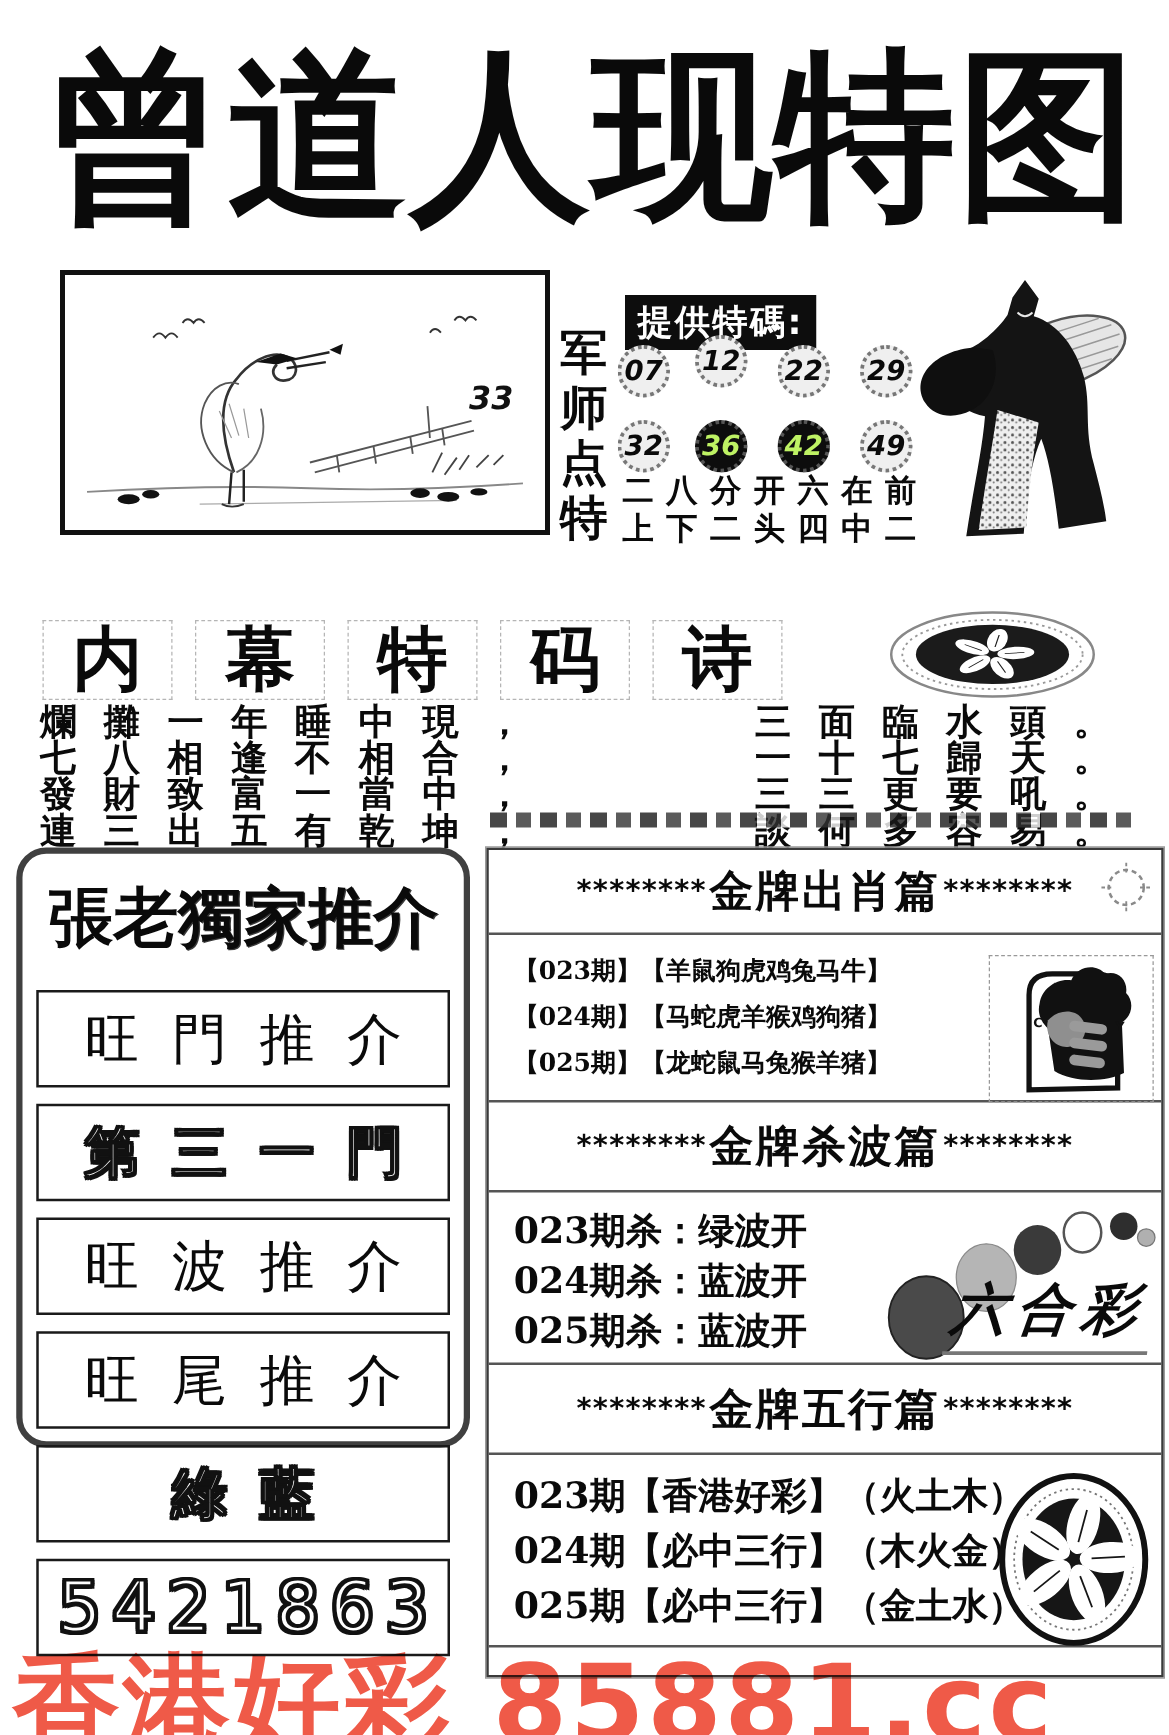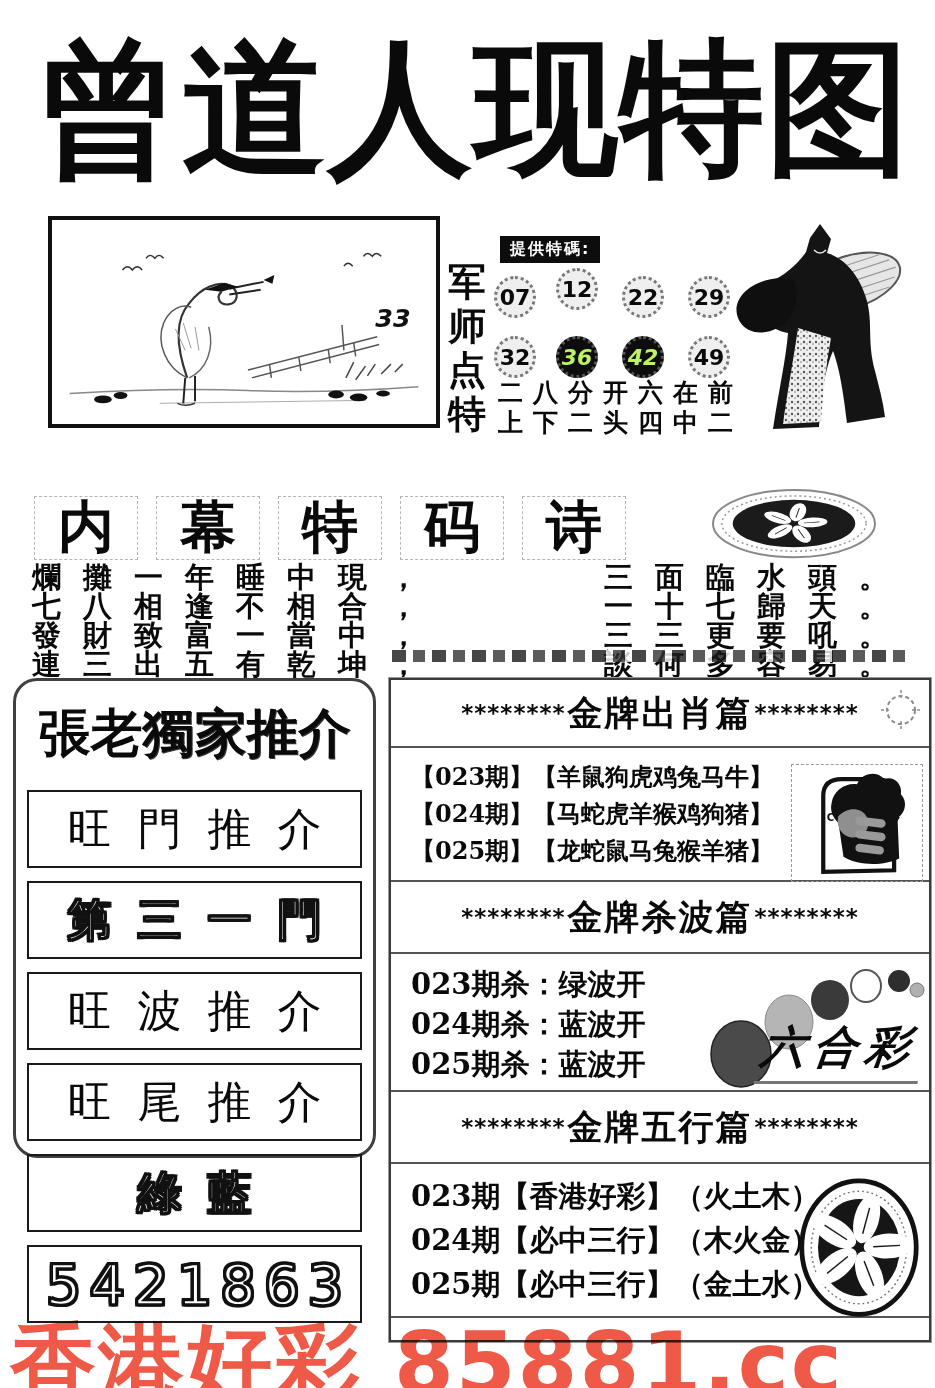--- a/index.html
+++ b/index.html
@@ -14,64 +14,64 @@
   
   .heron-box{position:absolute;left:48px;top:216px;width:392px;height:212px;border:4px solid #111;
              background:#fff;box-sizing:border-box;}
   .heron-box svg{width:100%;height:100%;}
 
   
   .strategist{position:absolute;left:442px;top:260px;width:50px;text-align:center;
               font-family:"DejaVu Serif",serif;font-weight:bold;font-size:38px;line-height:44px;}
   .strategist span{display:block;}
   .provide-label{position:absolute;left:500px;top:236px;background:#0d0d0d;color:#fff;
-                 font-size:16px;font-weight:bold;padding:3px 10px;letter-spacing:2px;}
+                 font-size:28px;font-weight:bold;padding:3px 10px;letter-spacing:2px;}
   .ball{position:absolute;width:42px;height:42px;border-radius:50%;display:flex;align-items:center;
         justify-content:center;font-size:22px;font-weight:bold;box-sizing:border-box;}
-  .ball.light{background:#efefef;border:3px dotted #777;color:#0a0a0a;}
+  .ball.light{background:#efefef;border:3px dotted #777;color:#0a0a0a;font-style:italic;}
   .ball.dark{background:#0d0d0d;border:3px dotted #555;color:#bef264;font-style:italic;}
   .phrase{position:absolute;left:498px;font-size:25px;font-weight:bold;letter-spacing:10px;
           font-family:"DejaVu Serif",serif;white-space:nowrap;}
   .figure-wrap{position:absolute;left:718px;top:220px;width:190px;height:212px;}
 
   
   .poem-header{position:absolute;left:34px;top:496px;display:flex;gap:18px;}
   .poem-cell{width:102px;height:62px;border:1px dashed #b5b5b5;display:flex;align-items:center;
              justify-content:center;font-size:56px;font-weight:900;font-family:"DejaVu Serif",serif;}
   .flower1{position:absolute;left:710px;top:488px;width:168px;height:70px;}
   .poem-lines{position:absolute;left:32px;top:558px;width:878px;}
   .poem-line{display:flex;justify-content:space-between;height:29px;font-size:29px;font-weight:bold;
              font-family:"DejaVu Serif",serif;letter-spacing:22px;white-space:nowrap;}
   .artifact-strip{position:absolute;left:392px;top:650px;width:516px;height:12px;opacity:.8;
       background:repeating-linear-gradient(90deg,#1a1a1a 0 14px,#fff 14px 21px,#333 21px 33px,#fff 33px 40px);
       filter:blur(.6px);}
 
   
-  .left-panel{position:absolute;left:13px;top:678px;width:363px;height:480px;border:3px solid #404040;
+  .left-panel{position:absolute;left:13px;top:678px;width:363px;height:480px;border:5px solid #404040;
               border-radius:24px;background:#fff;box-sizing:border-box;padding:8px 11px;}
   .lp-header{text-align:center;font-size:52px;font-weight:900;line-height:88px;white-space:nowrap;
              font-family:"DejaVu Serif",serif;}
   .lp-header .part2{text-shadow:1px 1px 0 #3a3a3a;}
   .lp-box{border:2px solid #1a1a1a;height:78px;margin-top:13px;display:flex;align-items:center;
           justify-content:center;font-size:44px;font-weight:400;letter-spacing:26px;text-indent:26px;
           font-family:"DejaVu Serif",serif;white-space:nowrap;box-sizing:border-box;}
   .lp-box.outlined{color:#fff;-webkit-text-stroke:2.5px #111;
       text-shadow:-2px -2px 0 #111,2px -2px 0 #111,-2px 2px 0 #111,2px 2px 0 #111,
                   -2px 0 0 #111,2px 0 0 #111,0 -2px 0 #111,0 2px 0 #111;}
   .lp-box.num{font-size:56px;letter-spacing:8px;text-indent:8px;font-family:"DejaVu Sans",sans-serif;}
 
   
   .right-panel{position:absolute;left:389px;top:678px;width:542px;height:664px;border:2px solid #3a3a3a;
                outline:1px solid #9a9a9a;box-sizing:border-box;background:#fff;}
   .rp-header{height:66px;display:flex;align-items:center;justify-content:center;border-bottom:2px solid #555;
              font-weight:900;white-space:nowrap;}
   .rp-header .stars{font-size:23px;letter-spacing:1px;}
   .rp-header .sec-title{font-size:35px;letter-spacing:2px;font-family:"DejaVu Serif",serif;padding:0 2px;}
   .rp-content{position:relative;border-bottom:2px solid #555;box-sizing:border-box;}
-  .rp-rows{margin:10px 0 0 20px;padding:0;list-style:none;font-size:24px;font-weight:bold;line-height:37px;
+  .rp-rows{margin:10px 0 0 20px;padding:0;list-style:none;font-size:20px;font-weight:bold;line-height:37px;
            font-family:"DejaVu Serif",serif;}
   .rp-rows.spaced{line-height:40px;font-size:29px;}
   .fist-box{position:absolute;right:6px;top:6px;width:130px;height:116px;border:1px dashed #999;
             display:flex;align-items:center;justify-content:center;}
   .circles-gfx{position:absolute;right:4px;top:4px;width:222px;height:96px;}
   .brand{position:absolute;right:8px;bottom:6px;font-size:44px;font-weight:900;font-style:italic;
          letter-spacing:8px;font-family:"DejaVu Serif",serif;border-bottom:3px solid #777;
          padding:0 4px 4px;transform:skewX(-6deg);}
   .flower2{position:absolute;right:8px;top:2px;width:124px;height:140px;}
   .reg-mark{position:absolute;right:8px;top:10px;width:40px;height:40px;}

